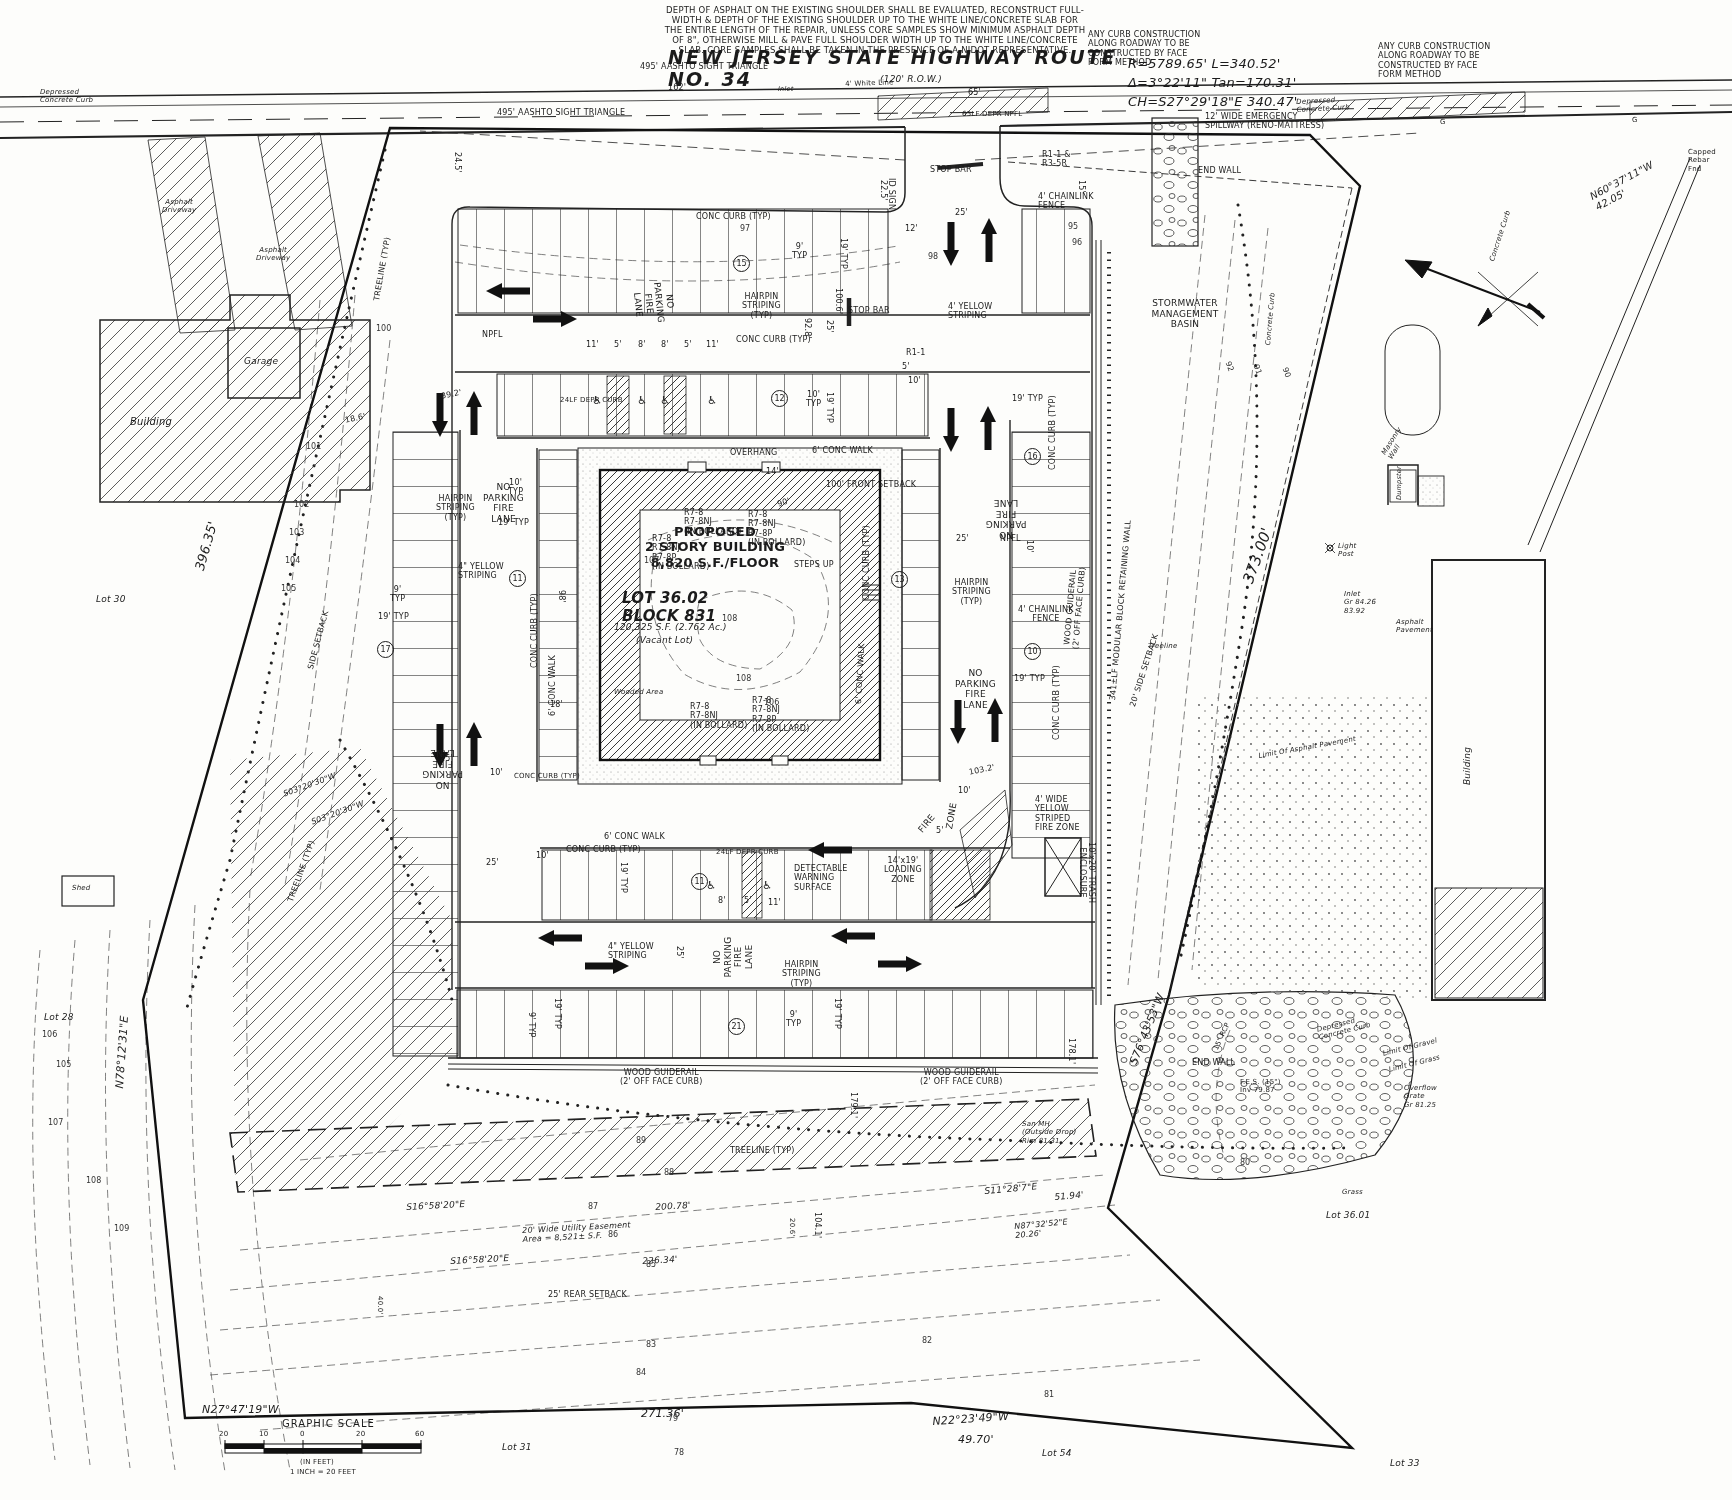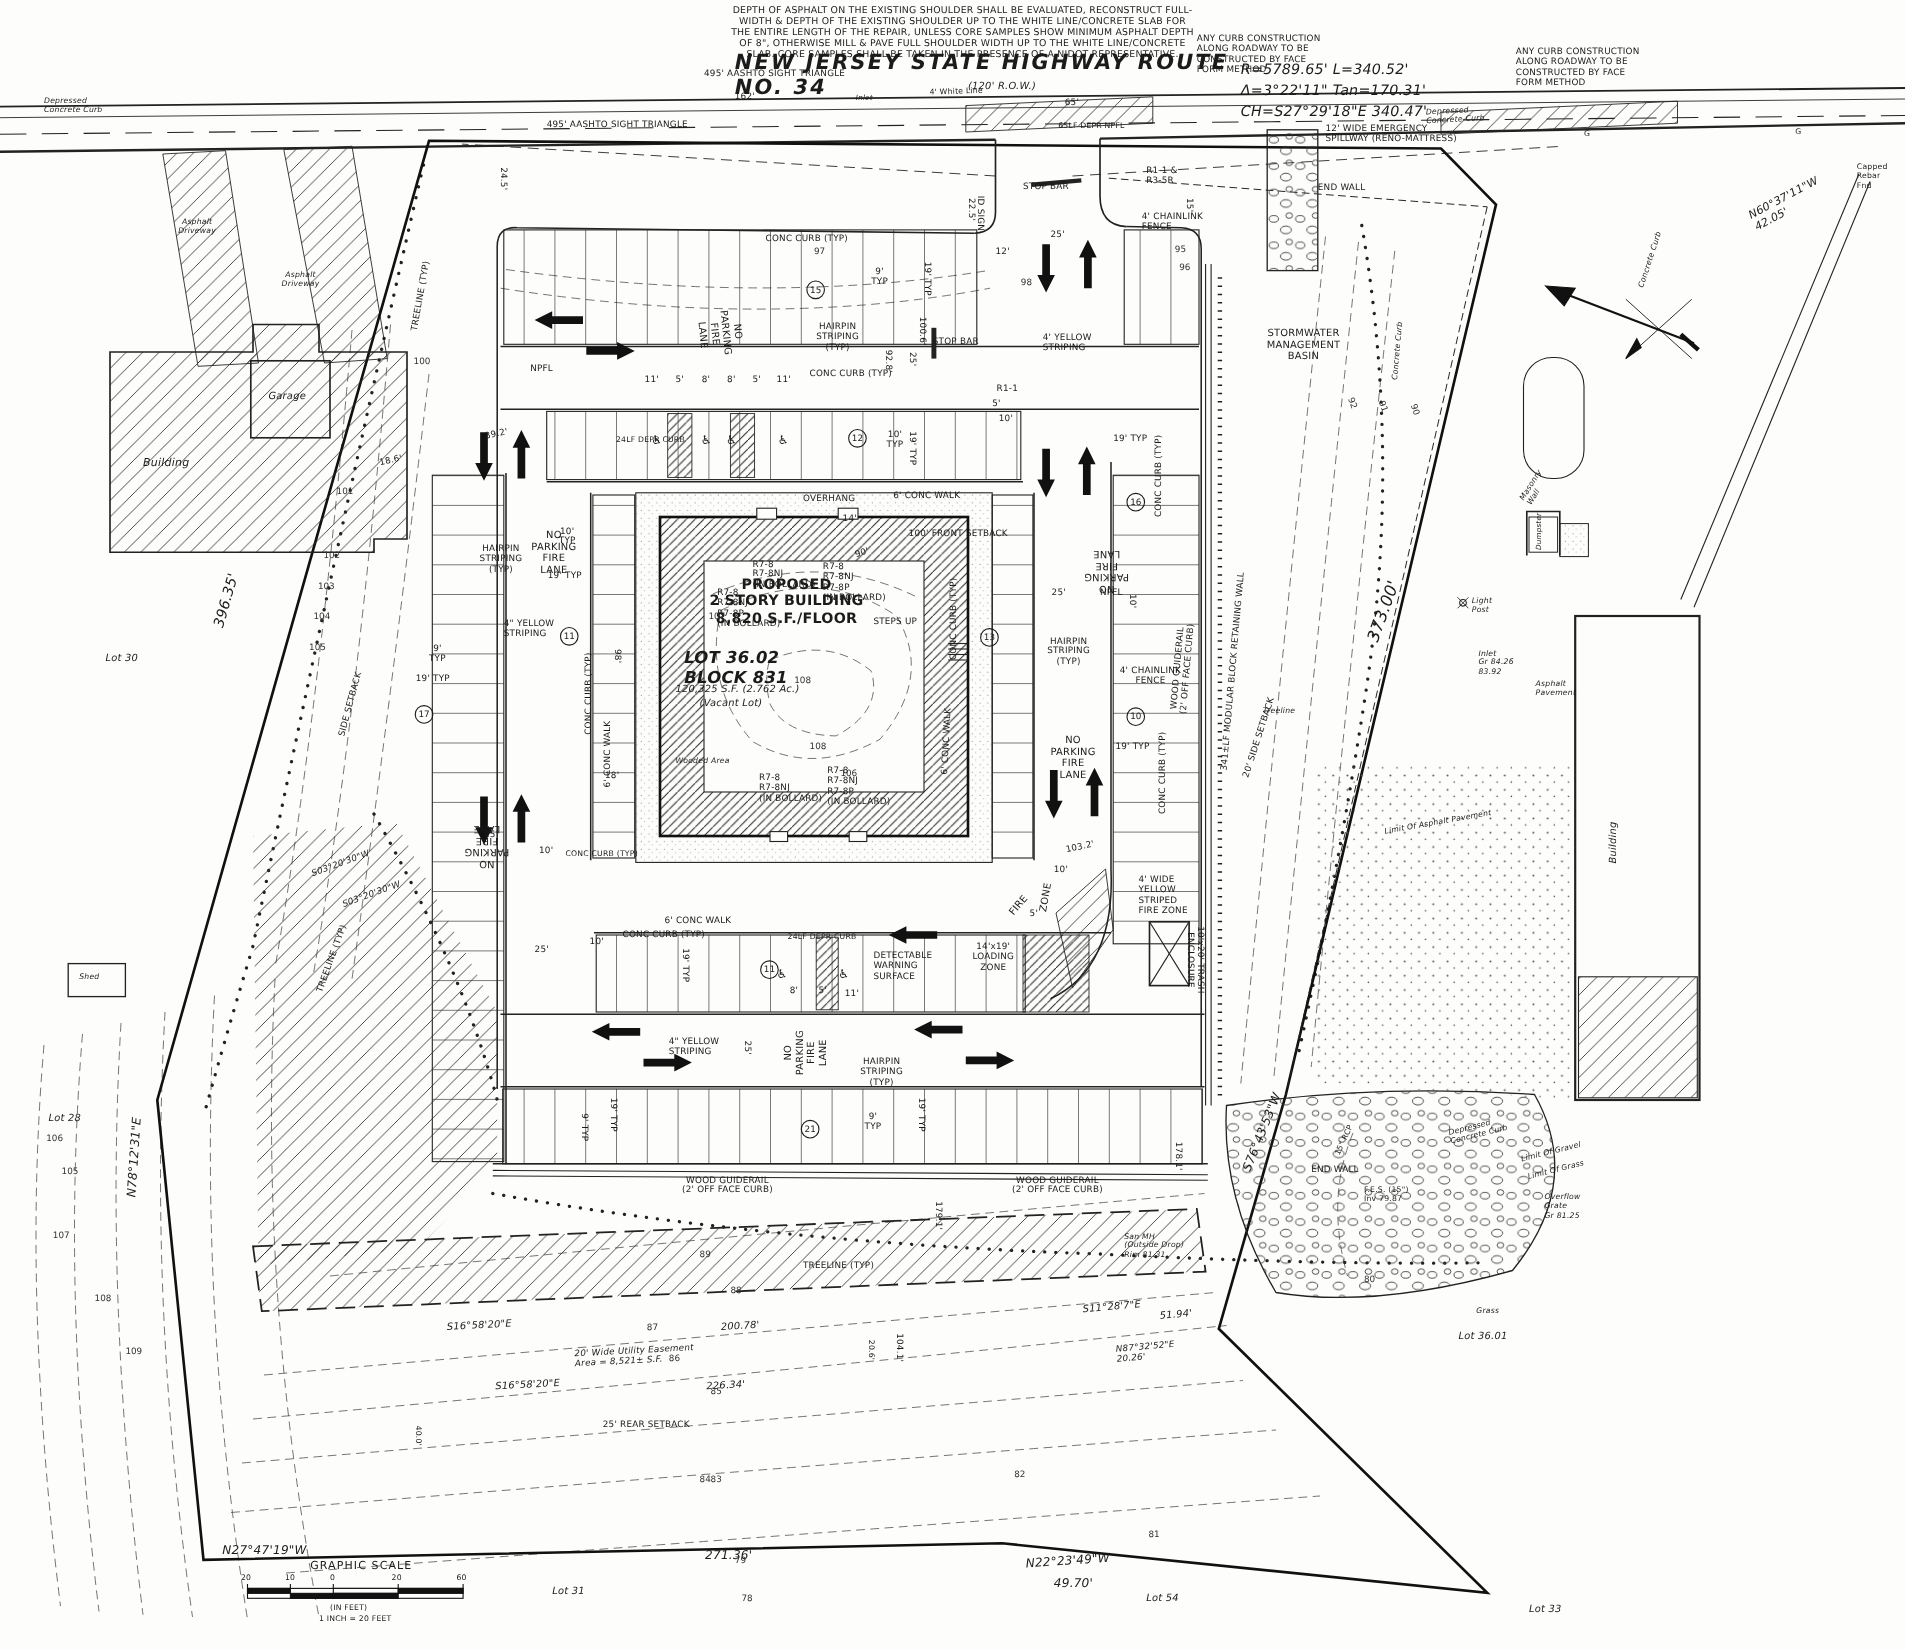--- a/index.html
+++ b/index.html
@@ -595,21 +595,21 @@
 <div class="ctr" style="left:42px;top:1030px">106</div>
 <div class="ctr" style="left:56px;top:1060px">105</div>
 <div class="ctr" style="left:48px;top:1118px">107</div>
 <div class="ctr" style="left:86px;top:1176px">108</div>
 <div class="ctr" style="left:114px;top:1224px">109</div>
 <div class="ctr" style="left:636px;top:1136px">89</div>
 <div class="ctr" style="left:664px;top:1168px">88</div>
 <div class="ctr" style="left:588px;top:1202px">87</div>
 <div class="ctr" style="left:608px;top:1230px">86</div>
 <div class="ctr" style="left:646px;top:1260px">85</div>
-<div class="ctr" style="left:636px;top:1340px">84</div>
+<div class="ctr" style="left:636px;top:1368px">84</div>
 <div class="ctr" style="left:646px;top:1340px">83</div>
 <div class="ctr" style="left:922px;top:1336px">82</div>
 <div class="ctr" style="left:1044px;top:1390px">81</div>
 <div class="ctr" style="left:1240px;top:1158px">80</div>
 <div class="ctr" style="left:668px;top:1414px">79</div>
 <div class="ctr" style="left:674px;top:1448px">78</div>
 <div class="ctr" style="left:1232px;top:360px;transform:rotate(70deg)">92</div>
 <div class="ctr" style="left:1260px;top:363px;transform:rotate(70deg)">91</div>
 <div class="ctr" style="left:1289px;top:366px;transform:rotate(70deg)">90</div>
 <div class="ctr" style="left:644px;top:556px">107</div>

